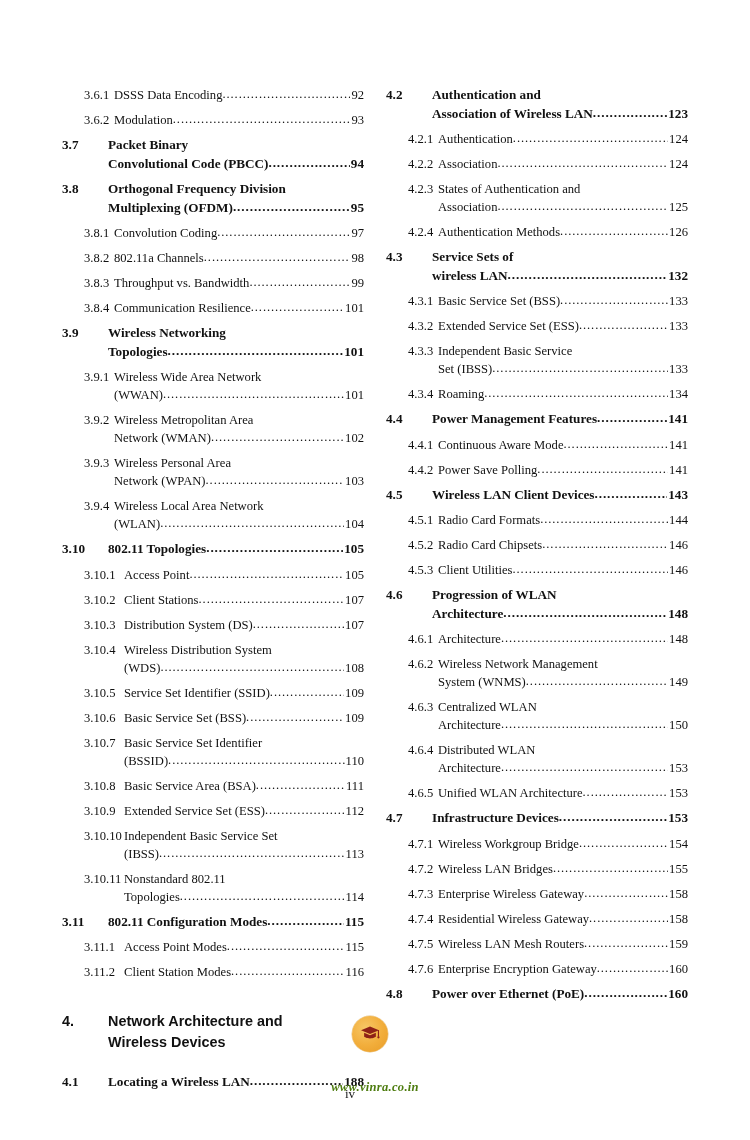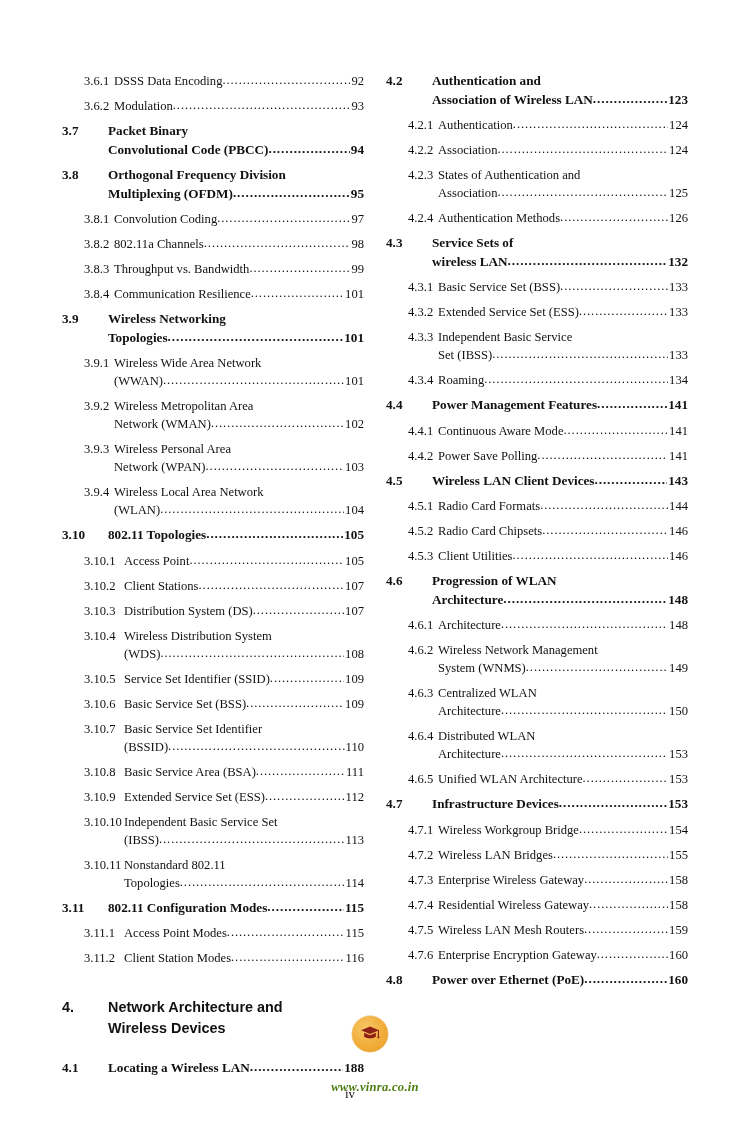--- a/index.html
+++ b/index.html
@@ -29,20 +29,21 @@
     top: 72px;
     left: 62px;
     width: 626px;
     display: flex;
     flex-direction: row;
     gap: 22px;
   }
   .col {
     width: 302px;
     flex: 0 0 302px;
+    margin-top: 14px;
   }
 
   
   .row {
     display: flex;
     flex-direction: row;
     align-items: flex-start;
     margin-bottom: 6.5px;
   }
 

